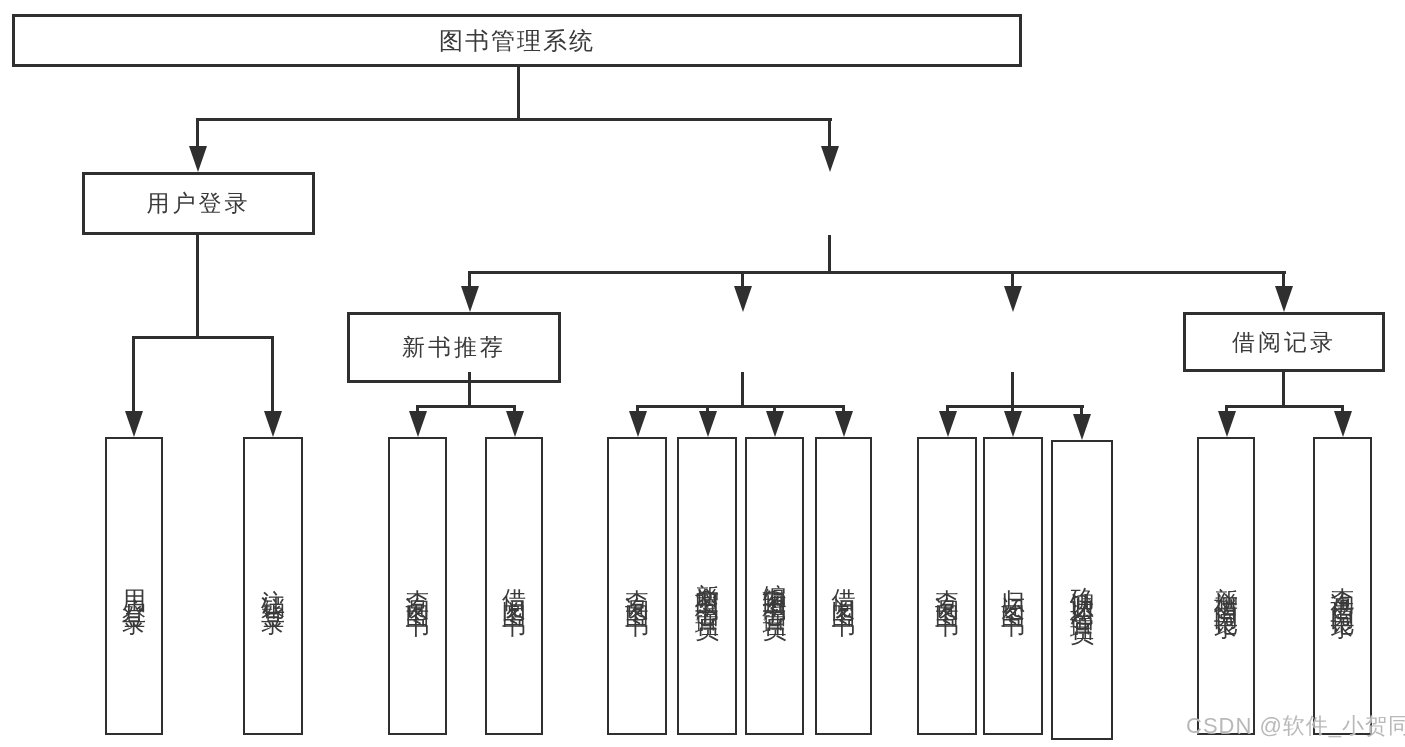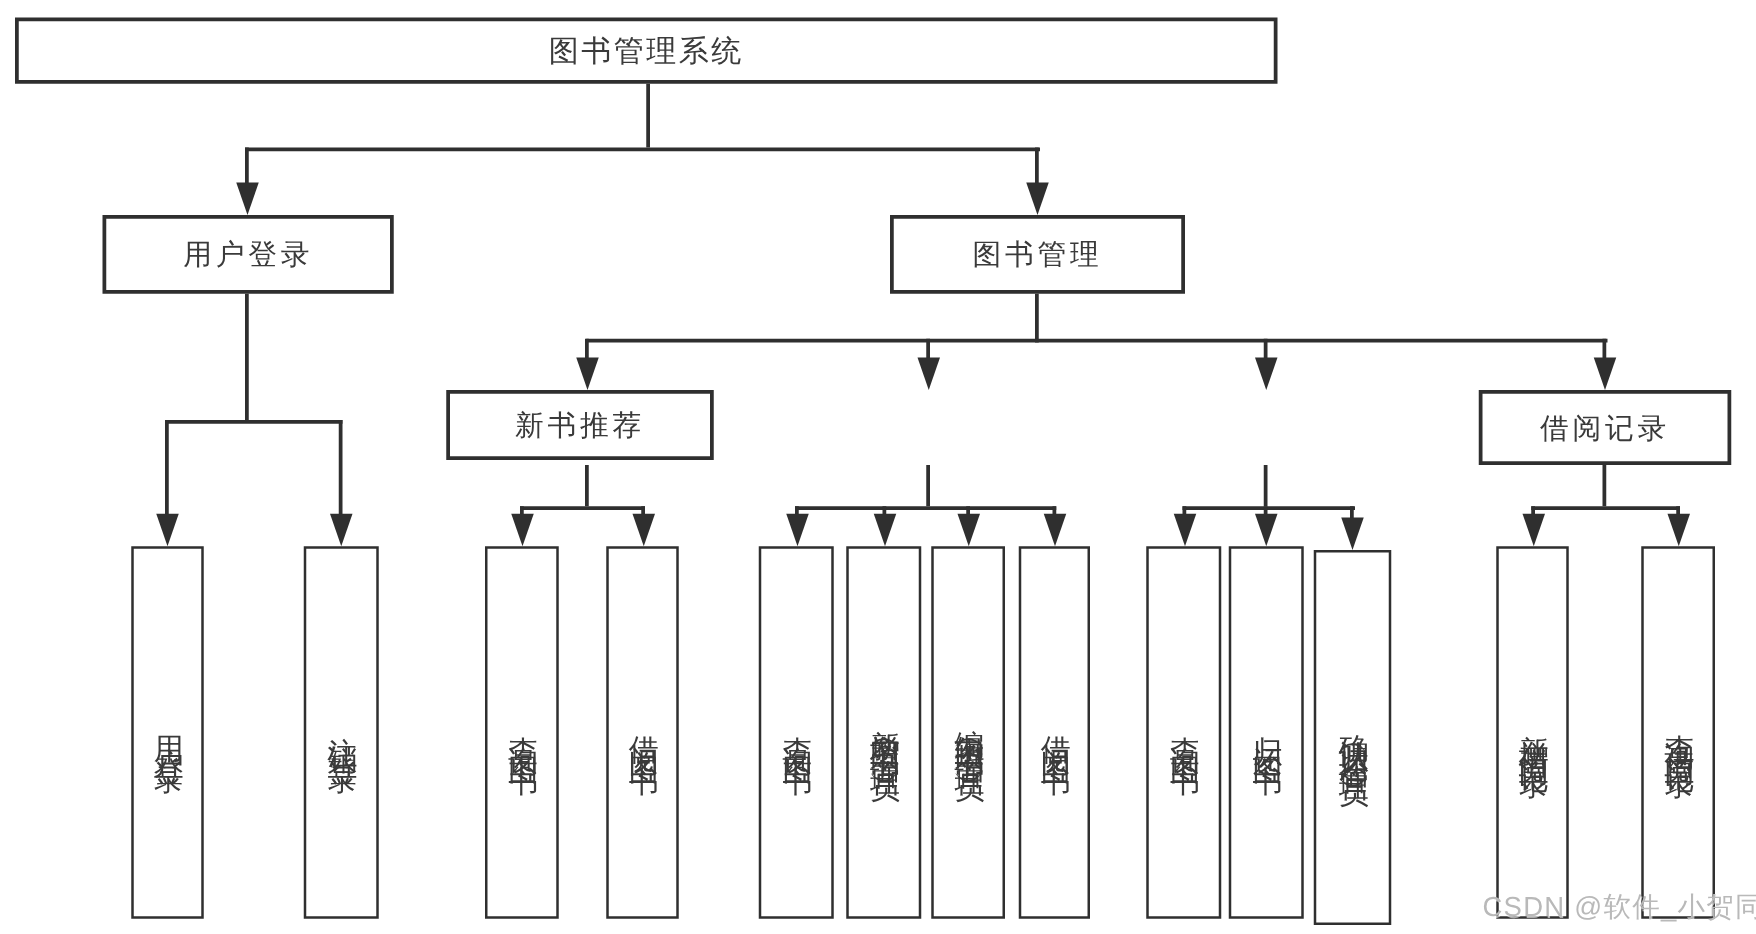--- a/index.html
+++ b/index.html
@@ -45,25 +45,22 @@
 
 <div class="canvas">
 
   <div class="box root" style="left:12px;top:14px;width:1010px;height:53px;">
     <span class="hlabel">图书管理系统</span>
   </div>
 
   <div class="box" style="left:82px;top:172px;width:233px;height:63px;">
     <span class="hlabel">用户登录</span>
   </div>
-  <div class="box" style="left:712px;top:172px;width:236px;height:63px;">
-    <span class="hlabel">图书管理</span>
-  </div>
 
-  <div class="box" style="left:357px;top:312px;width:214px;height:56px;">
+  <div class="box" style="left:347px;top:312px;width:214px;height:71px;">
     <span class="hlabel">新书推荐</span>
   </div>
   <div class="box" style="left:1183px;top:312px;width:202px;height:60px;">
     <span class="hlabel">借阅记录</span>
   </div>
 
   <div class="box leaf" style="left:105px;top:437px;width:58px;height:298px;">
     <span class="vtext">用户登录</span>
   </div>
   <div class="box leaf" style="left:243px;top:437px;width:60px;height:298px;">

